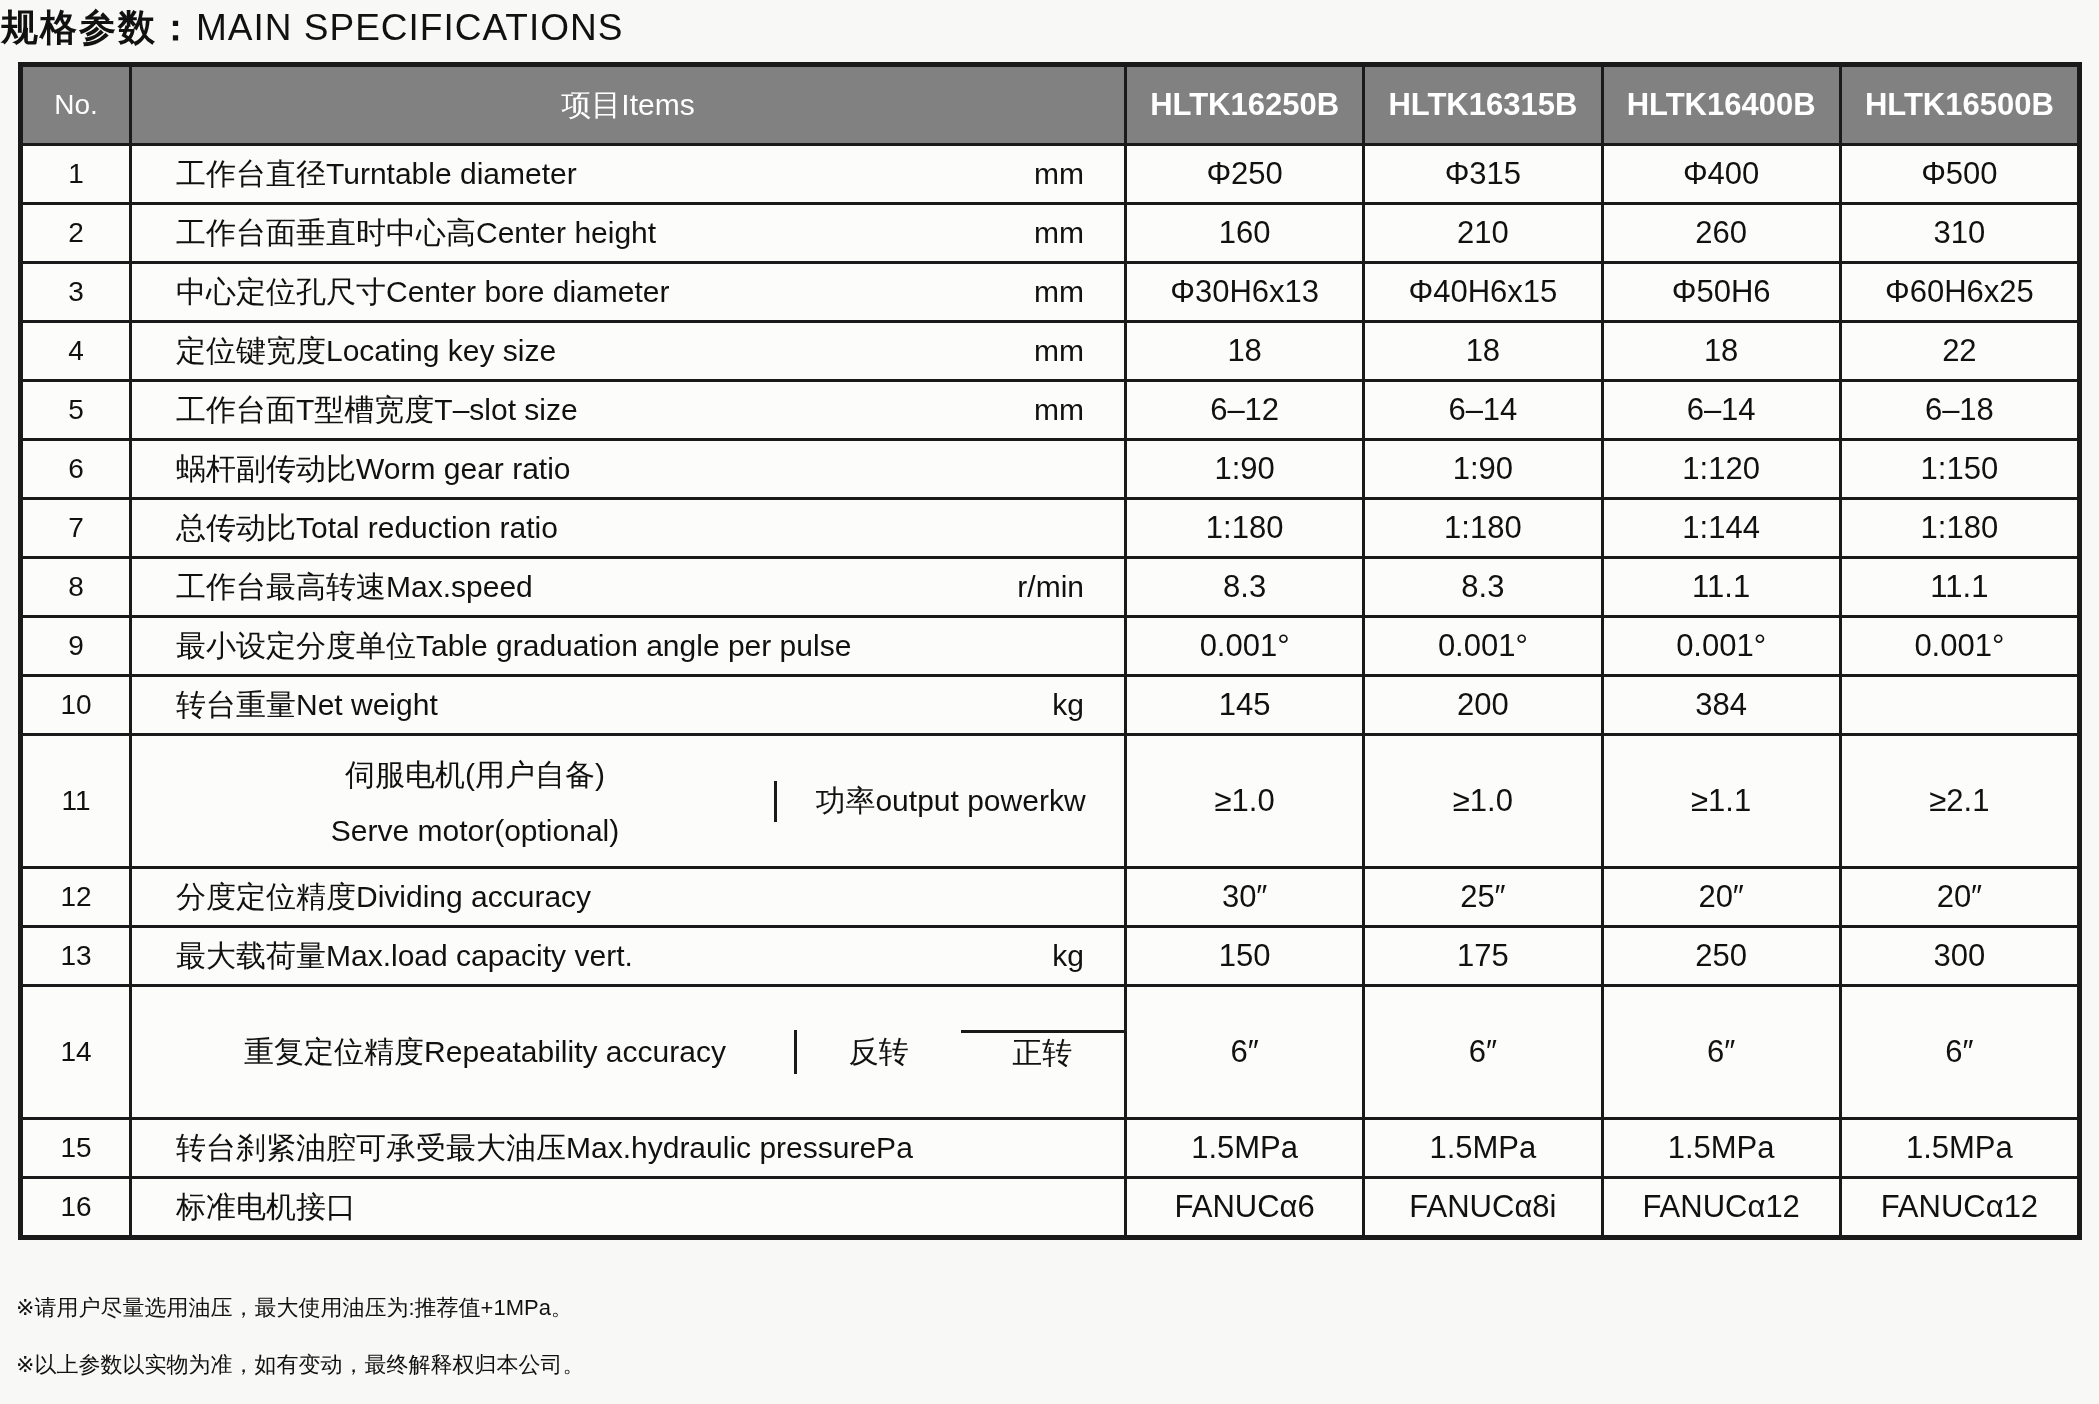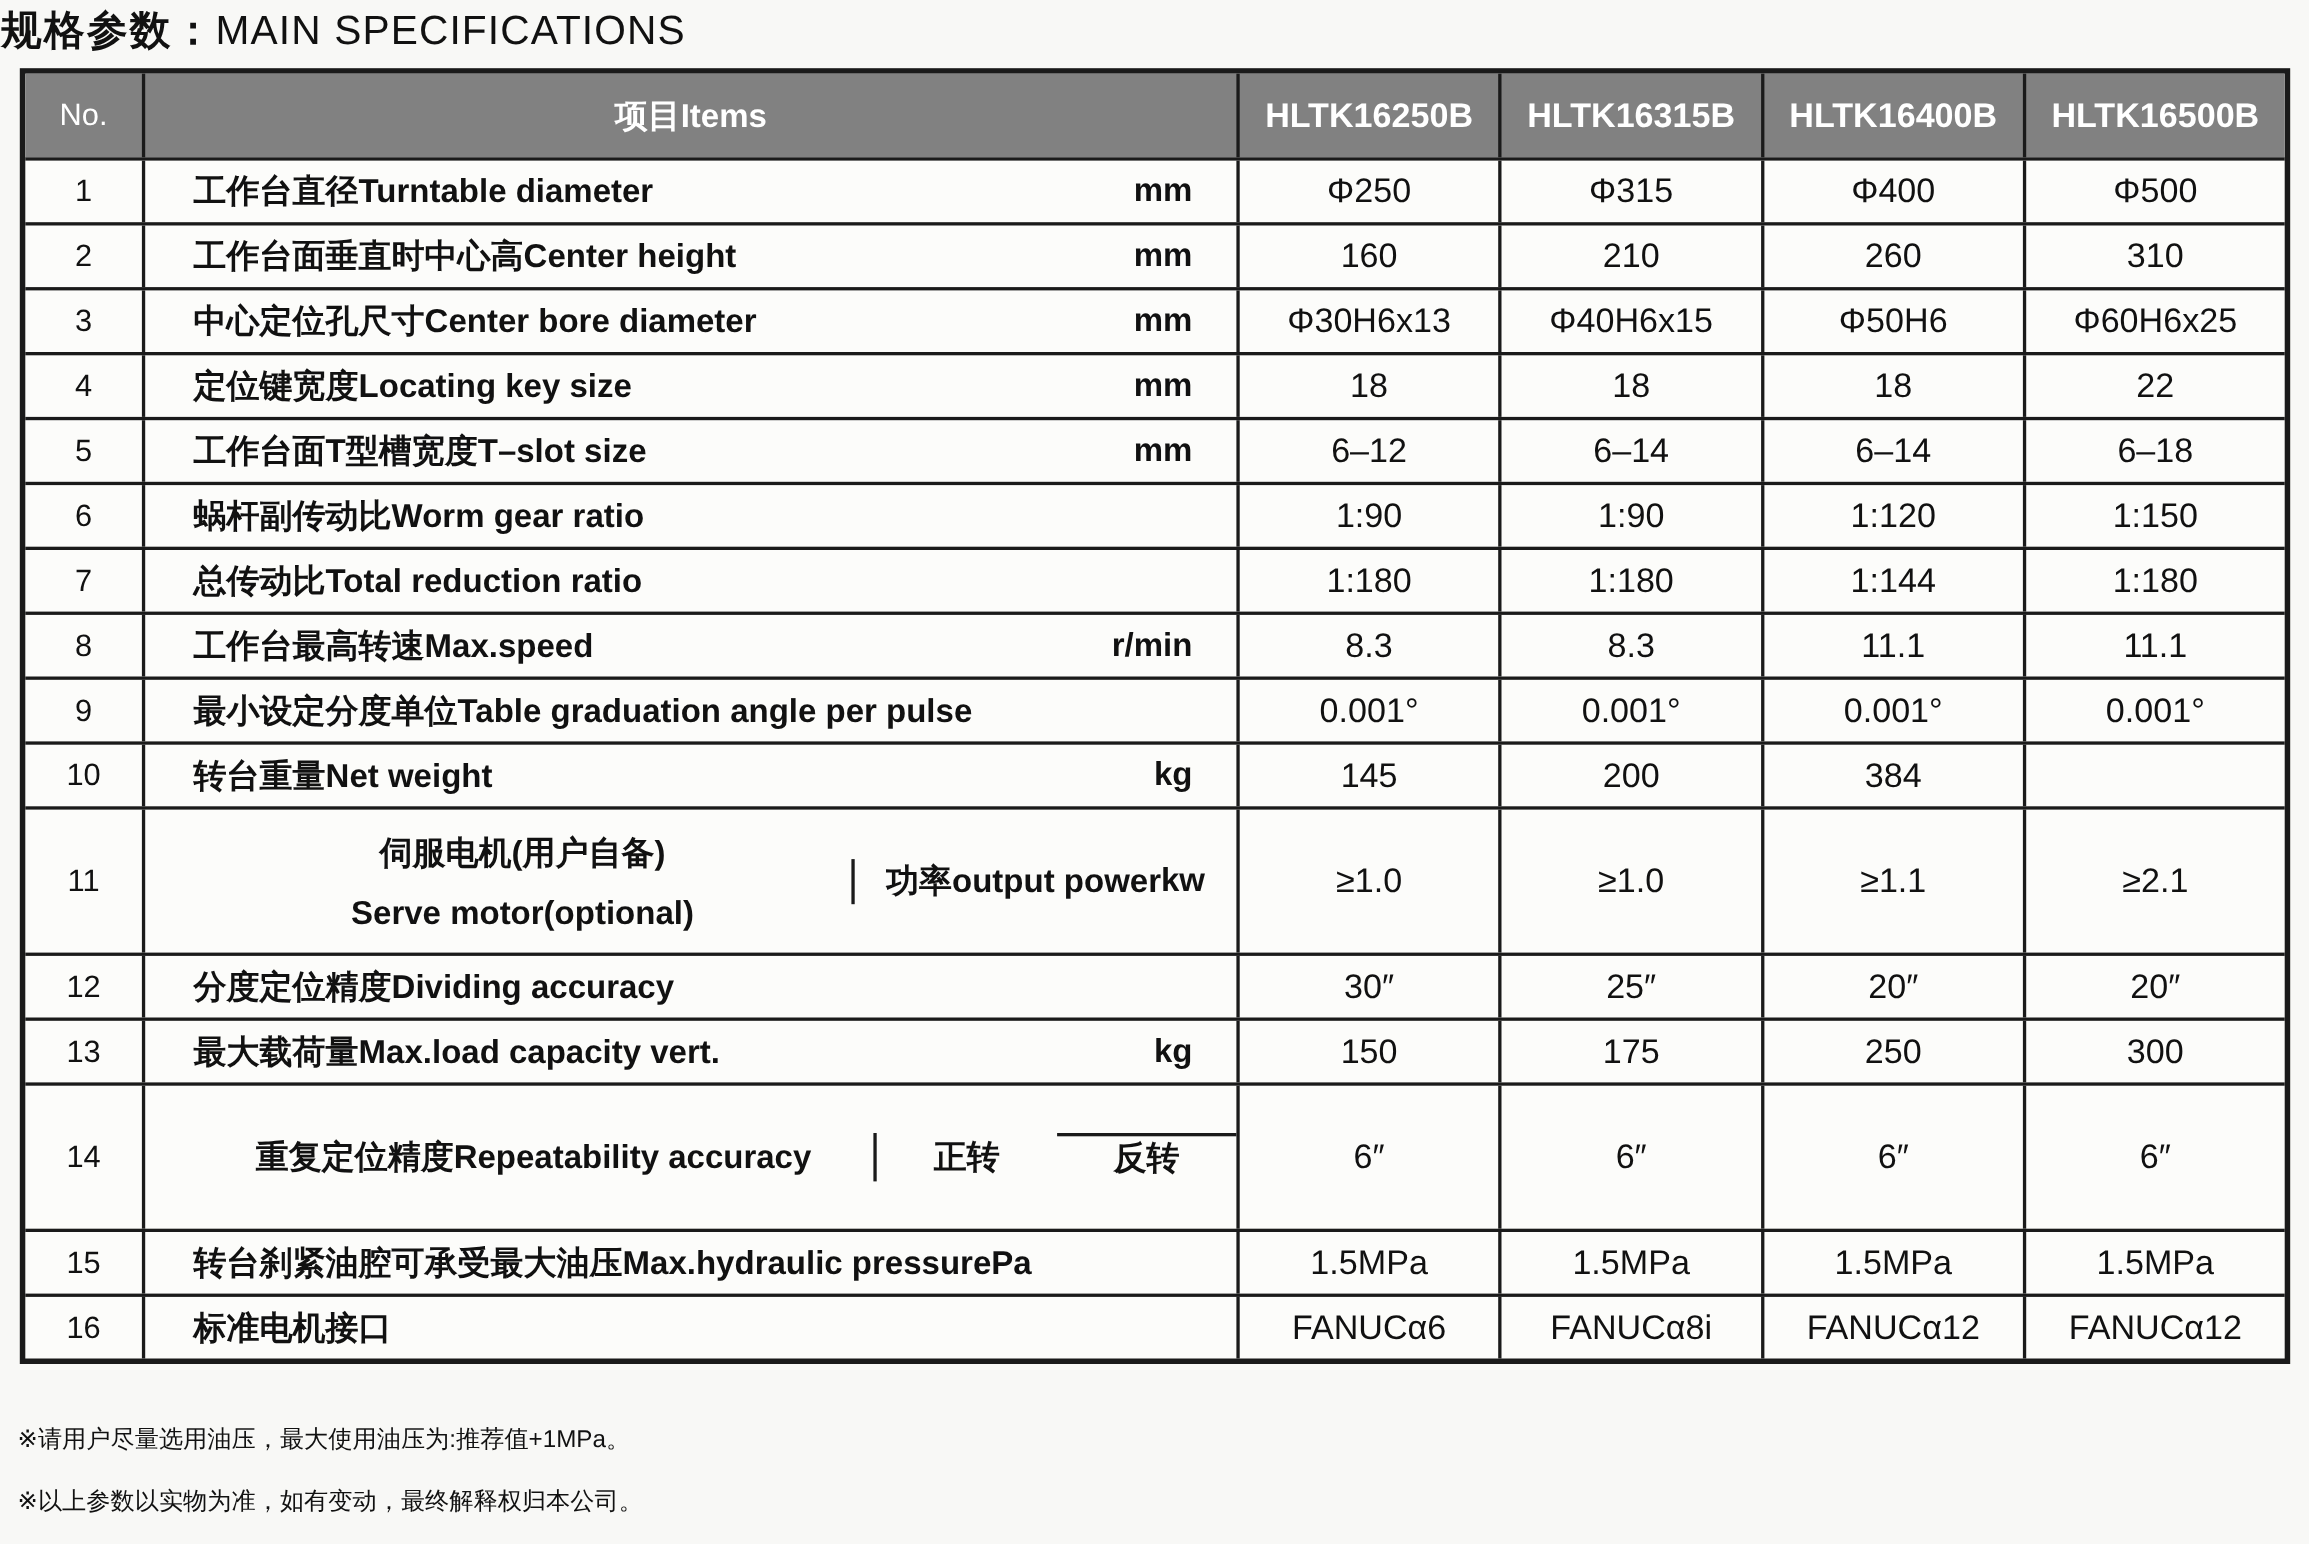--- a/index.html
+++ b/index.html
@@ -31,21 +31,21 @@
     position:absolute;left:18px;top:62px;width:2064px;
     border:5px solid var(--border);
     background:var(--table-bg);
   }
   .row{display:flex;align-items:stretch;height:59px;border-top:3px solid var(--border);}
   .row.header-row{border-top:none;height:76px;background:var(--header-bg);color:var(--header-text);}
   .row.tall{height:133px;}
 
   .cell{display:flex;align-items:center;min-width:0;}
   .cell.no{flex:0 0 106px;justify-content:center;font-size:28px;}
-  .cell.item{flex:0 0 995px;border-left:3px solid var(--border);font-size:30px;font-weight:bold;}
+  .cell.item{flex:0 0 995px;border-left:3px solid var(--border);font-size:30px;}
   .cell.val{flex:1 1 0;border-left:3px solid var(--border);justify-content:center;font-size:31px;white-space:nowrap;}
 
   .hcell{font-size:31px;}
   .item-header{justify-content:center;}
   .model-header{font-weight:bold;letter-spacing:0;}
 
   .plain-item{justify-content:space-between;padding:0 40px 0 44px;}
   .item-text{white-space:nowrap;}
   .unit{font-size:30px;flex:0 0 auto;padding-left:10px;}
 
@@ -236,22 +236,22 @@
         <div class="cell val">250</div>
         <div class="cell val">300</div>
       </div>
       <div class="row tall">
         <div class="cell no">14</div>
         <div class="cell item split-item">
           <div class="item-left">
             <div class="item-line">重复定位精度Repeatability accuracy</div>
           </div>
           <div class="item-sub stacked">
+            <div class="sub-half">反转</div>
             <div class="sub-half">正转</div>
-            <div class="sub-half">反转</div>
           </div>
         </div>
         <div class="cell val">6″</div>
         <div class="cell val">6″</div>
         <div class="cell val">6″</div>
         <div class="cell val">6″</div>
       </div>
       <div class="row">
         <div class="cell no">15</div>
         <div class="cell item plain-item">

